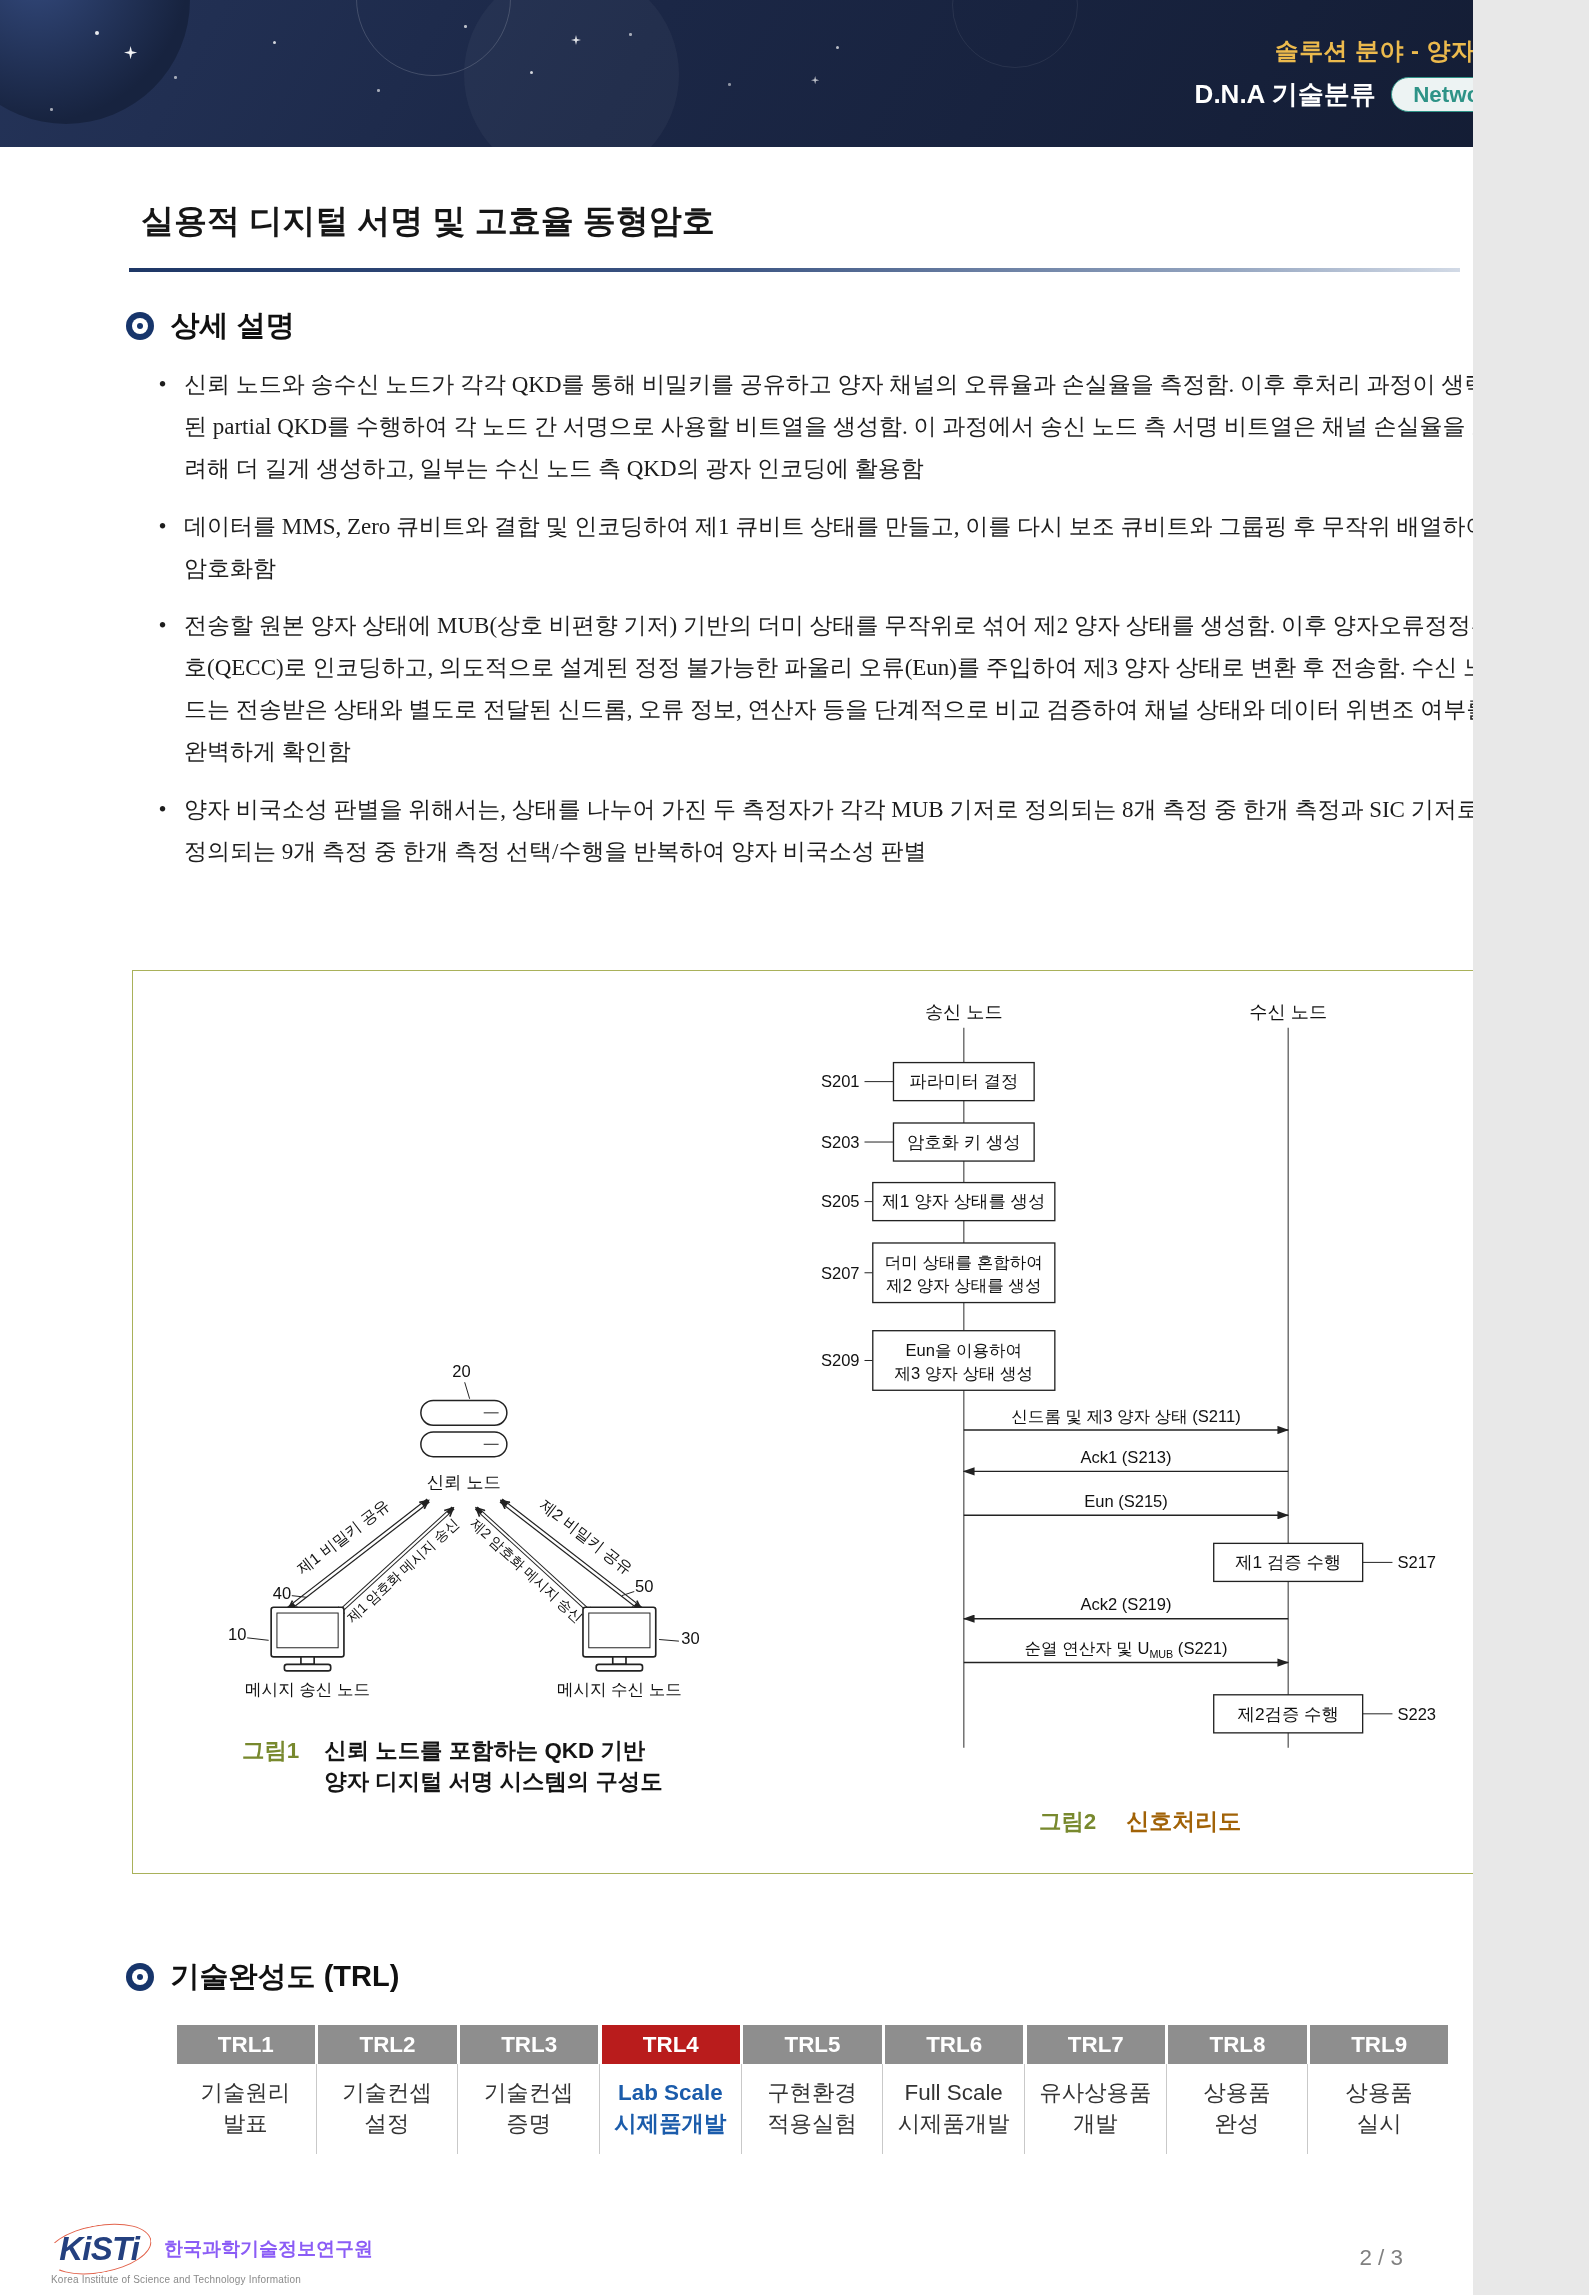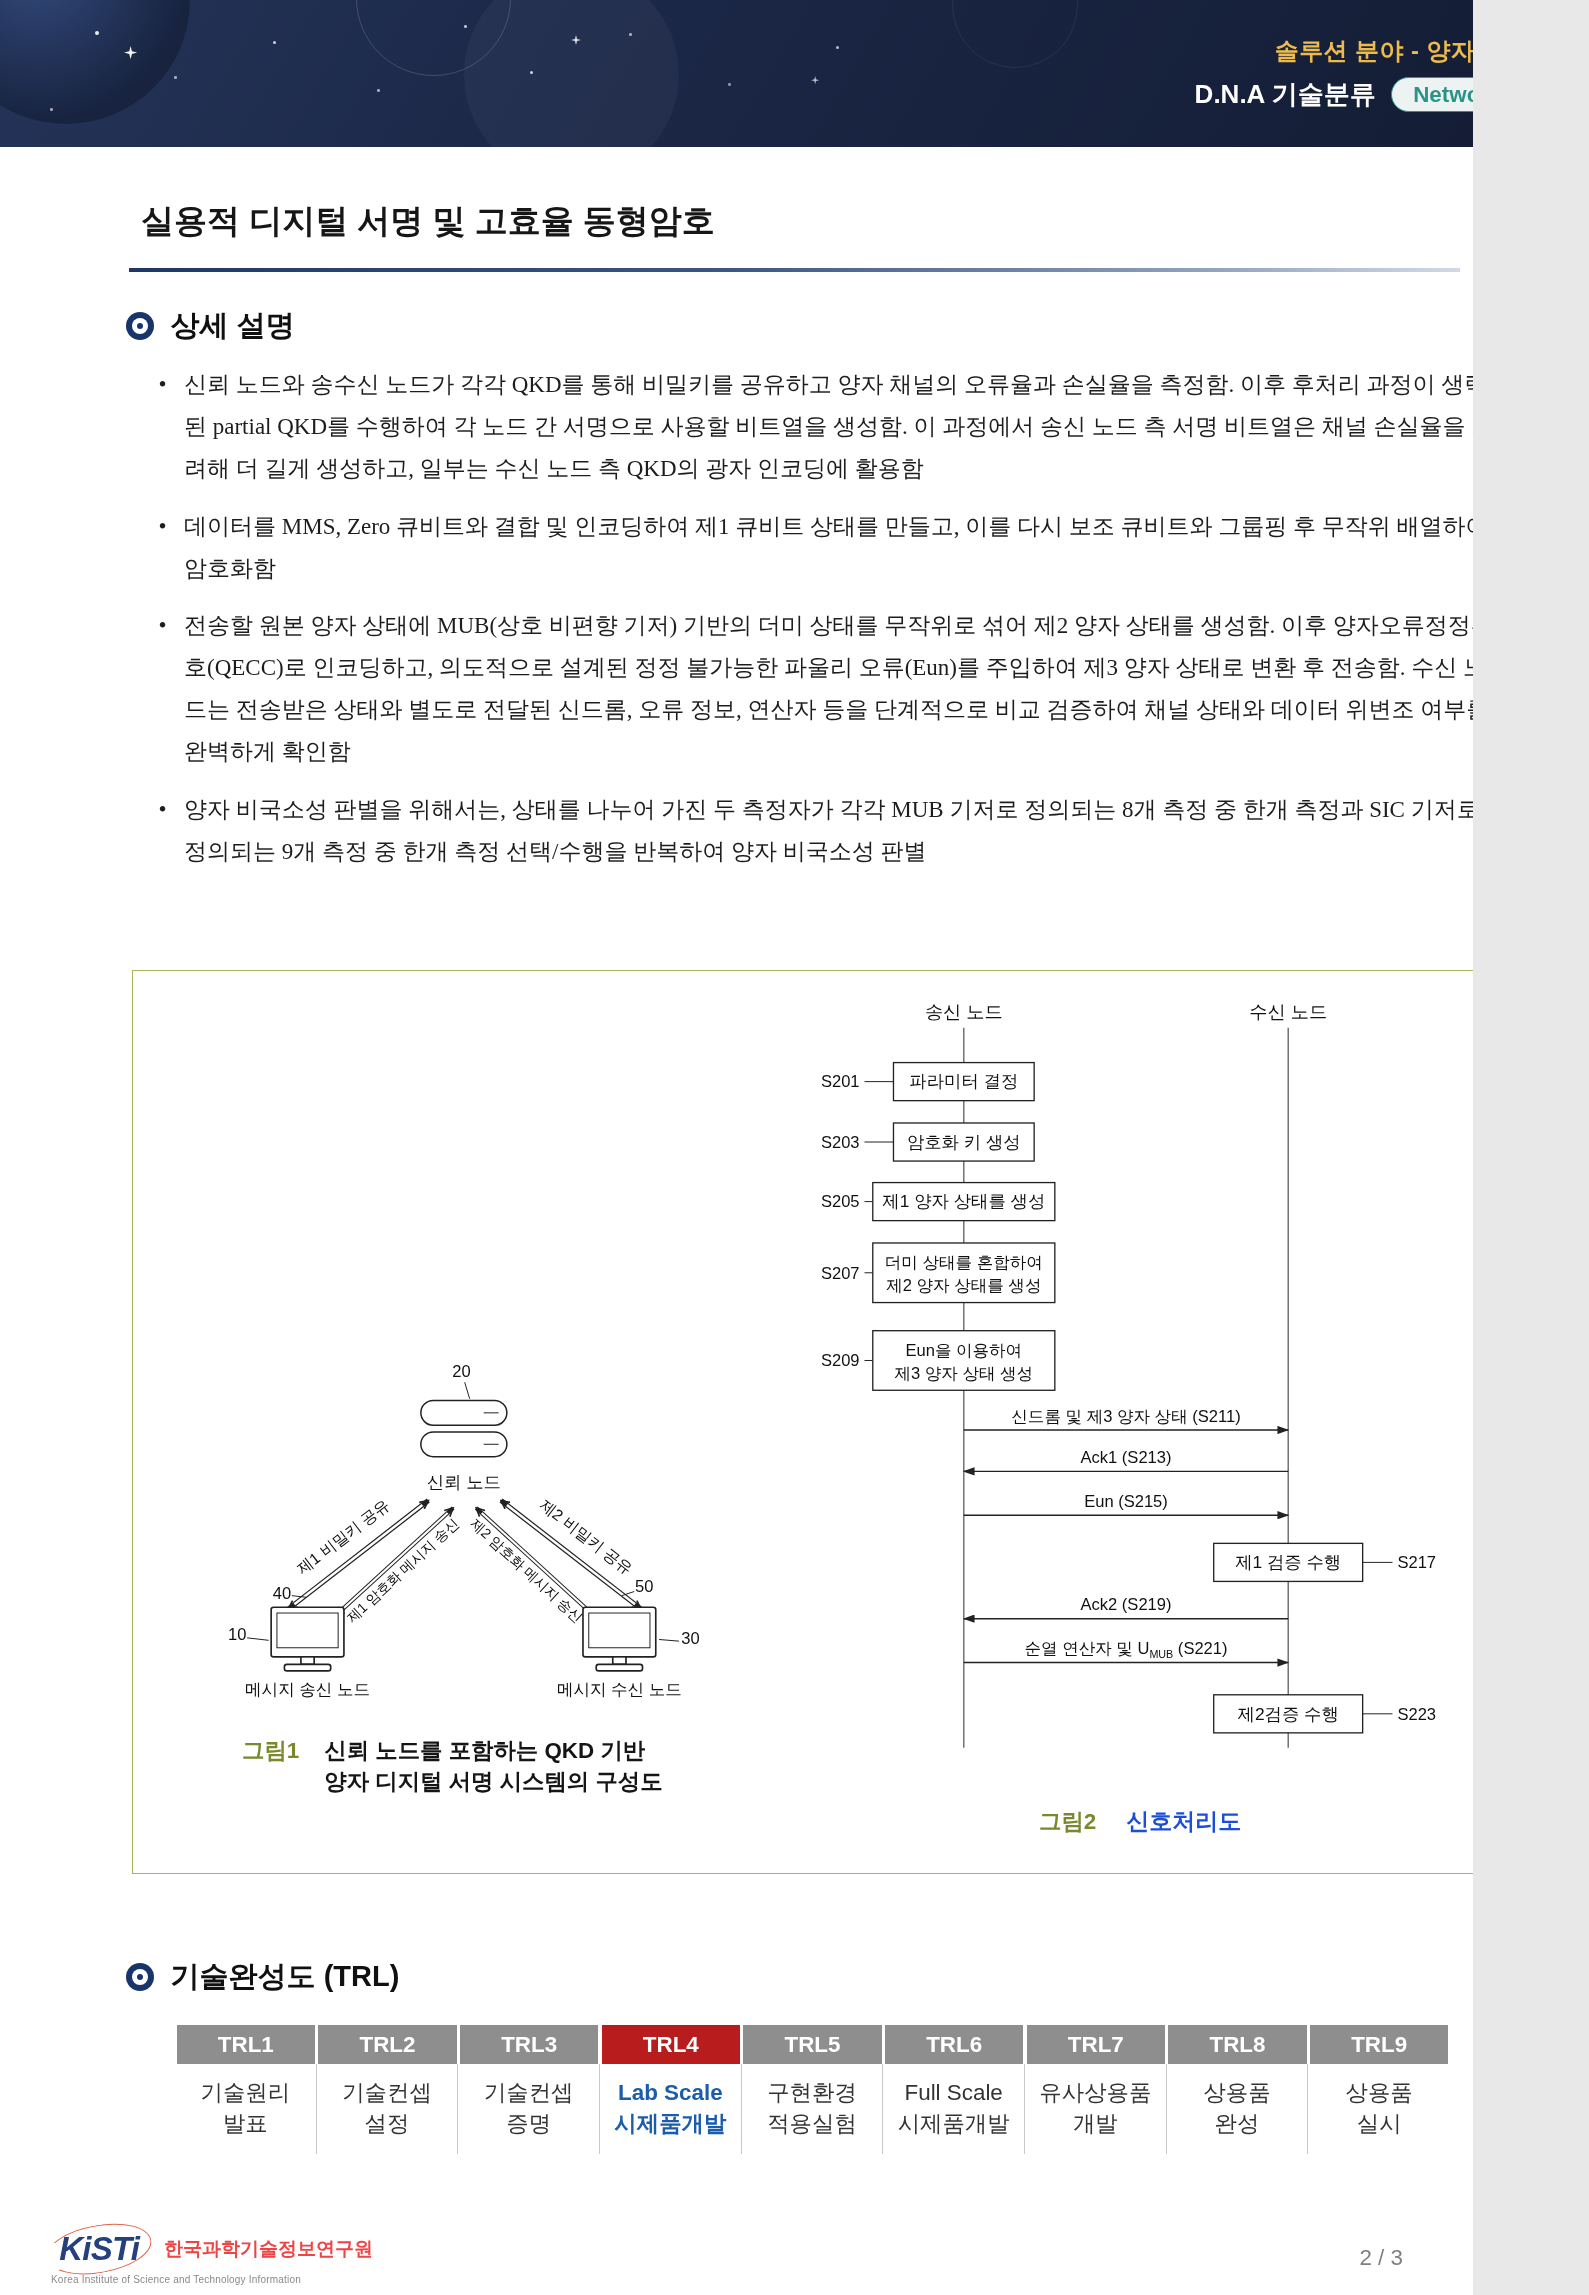--- a/index.html
+++ b/index.html
@@ -61,37 +61,37 @@
   .arrWhiteOuter{stroke:#fff;stroke-width:3;}
   .arrInner{stroke:#222;stroke-width:5;}
   .arrWhiteInner{stroke:#fff;stroke-width:2.6;}
   .msg{stroke:#222;stroke-width:1.8;}
   .box{fill:#fff;stroke:#222;stroke-width:1.6;}
 
   .fig1-caption{position:absolute;left:242px;top:1735px;display:flex;gap:25px;align-items:flex-start;}
   .fig-label{color:#78892e;font-weight:bold;font-size:22.4px;line-height:31px;}
   .cap-lines{font-weight:bold;font-size:22.4px;line-height:31px;color:#151515;}
   .fig2-caption{position:absolute;left:1039px;top:1806px;display:flex;gap:30px;align-items:flex-start;}
-  .fig2-caption .cap-text{font-weight:bold;font-size:23px;color:#1d4ed8;}
+  .fig2-caption .cap-text{font-weight:bold;font-size:23px;color:#a16207;}
 
   
   .trl-table{position:absolute;left:175px;top:2025px;width:1275px;display:grid;grid-template-columns:repeat(9,1fr);}
   .trl-h{margin:0 1.7px;background:#8e8e8e;color:#fff;text-align:center;font-size:22.4px;font-weight:bold;padding:6.6px 0;}
   .trl-col.active .trl-h{background:#b91c1c;}
   .trl-b{padding:13.2px 0 15px;text-align:center;font-size:22.4px;line-height:31px;color:#333;}
   .trl-col:not(:last-child) .trl-b{border-right:0.8px solid #c9c9c9;}
   .trl-col.active .trl-b{color:#1b5cab;font-weight:bold;}
 
   
   .footer-logo{position:absolute;left:51px;top:2228px;}
   .logo-row{display:flex;align-items:center;gap:16.6px;}
   .kisti-mark{position:relative;font-style:italic;font-weight:bold;font-size:33px;color:#24407f;letter-spacing:-0.8px;padding:1.7px 8.3px;}
   .kisti-mark::after{content:"";position:absolute;inset:-3.3px -5px;border:1.7px solid rgba(221,72,45,0.85);
                      border-radius:50%;transform:rotate(-10deg);border-left-color:transparent;}
-  .org-name{font-size:19px;font-weight:bold;color:#ef4444;}
+  .org-name{font-size:19px;font-weight:bold;color:#8b5cf6;}
   .org-en{font-size:10px;color:#8a8a8a;margin-top:5px;letter-spacing:0.2px;}
   .page-number{position:absolute;right:70px;top:2245px;color:#808080;font-size:22.4px;}
 </style>
 </head>
 <body>
 
 <div class="page">
 
   <div class="header">
     <div class="deco sphere1"></div>

